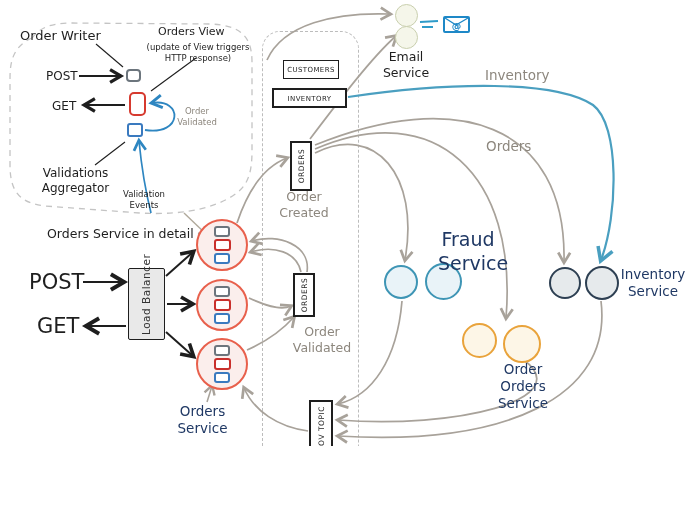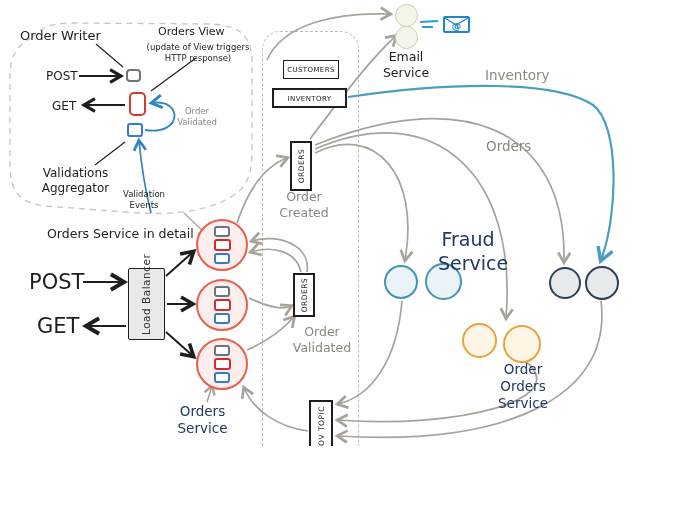--- a/index.html
+++ b/index.html
@@ -157,18 +157,19 @@
     <span style="position:absolute;left:50%;top:55%;transform:translate(-50%,-50%);font-size:9.5px;font-weight:bold;color:#1e88c7;">@</span>
   </div>
   <div class="txt lbl center" style="left:380px;top:49px;width:52px;font-size:12.5px;">Email Service</div>
 
   <div class="node circle" style="left:384px;top:265px;width:34px;height:34px;border:2px solid #3e95b5;background:#e9f3f8;"></div>
   <div class="node circle" style="left:425px;top:263px;width:37px;height:37px;border:2px solid #3e95b5;background:#e9f3f8;"></div>
   <div class="txt lbl center navy" style="left:430px;top:228px;width:60px;font-size:19px;margin-left:8px;">Fraud Service</div>
 
   <div class="node circle" style="left:549px;top:267px;width:32px;height:32px;border:2px solid #2e4053;background:#e6eaec;"></div>
   <div class="node circle" style="left:585px;top:266px;width:34px;height:34px;border:2px solid #2e4053;background:#e6eaec;"></div>
+  <div class="txt lbl center navy" style="left:616px;top:266px;width:74px;font-size:13.5px;">Inventory Service</div>
 
   <div class="node circle" style="left:462px;top:323px;width:35px;height:35px;border:2px solid #e9a33b;background:#fdf6e7;"></div>
   <div class="node circle" style="left:503px;top:325px;width:38px;height:38px;border:2px solid #e9a33b;background:#fdf6e7;"></div>
   <div class="txt lbl center navy" style="left:492px;top:361px;width:62px;font-size:13.5px;">Order Orders Service</div>
 
 </div>
 
 </body></html>

